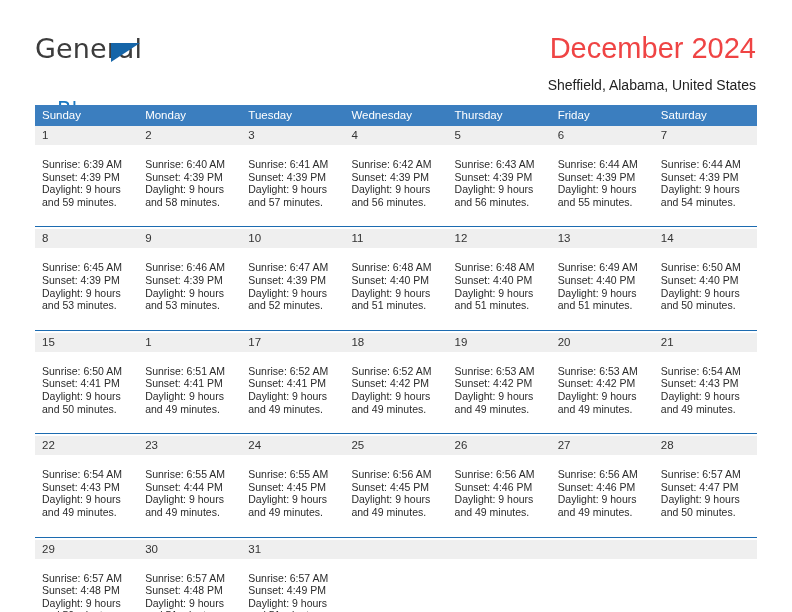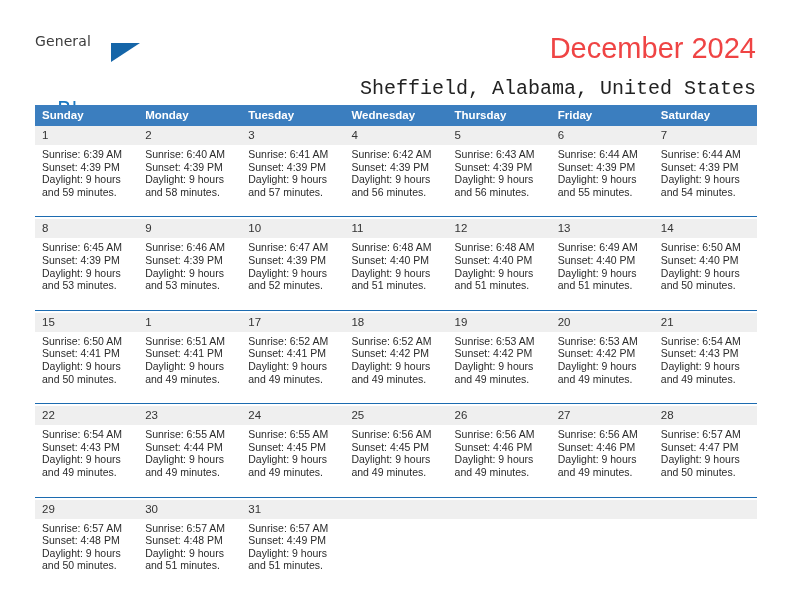--- a/index.html
+++ b/index.html
@@ -33,21 +33,21 @@
     position: absolute;
     left: 35px;
     top: 33px;
     width: 200px;
     height: 52px;
   }
   .logo-general {
     position: absolute;
     left: 0;
     top: 0;
-    font-size: 14px;
+    font-size: 27px;
     letter-spacing: 0.1px;
     color: #3c3c3c;
     font-family: "DejaVu Sans", sans-serif;
   }
   .logo-blue {
     position: absolute;
     left: 22px;
     top: 21px;
     font-size: 21px;
     letter-spacing: 0.1px;
@@ -71,43 +71,42 @@
     top: 32px;
     font-size: 29px;
     color: #ef4444;
     white-space: nowrap;
     text-align: right;
   }
   .subtitle {
     position: absolute;
     right: 36px;
     top: 77px;
-    font-size: 20px;
+    font-size: 14px;
     color: #222222;
     white-space: nowrap;
     text-align: right;
-    font-family: Liberation Mono, monospace;
   }
 
   
   .calendar {
     position: absolute;
     left: 35px;
     top: 105px;
     width: 722px;
     border-collapse: collapse;
     table-layout: fixed;
   }
   .calendar col { width: 103.143px; }
 
   thead th {
     background: #3b7ebf;
     color: #ffffff;
     font-size: 11.5px;
-    font-weight: bold;
+    font-weight: normal;
     text-align: left;
     padding: 4px 0 4px 7px;
     height: 13px;
     line-height: 13px;
   }
 
   tbody tr.week-sep td {
     height: 2px;
     padding: 0;
     border-top: 1.6px solid #1c6bb0;
@@ -123,21 +122,21 @@
     font-size: 11.5px;
     color: #333333;
     padding: 3px 0 3px 7px;
     height: 13px;
     line-height: 13px;
   }
   .daynum.empty {
     color: transparent;
   }
   .info {
-    padding: 3px 6px 0 7px;
+    padding: 13px 6px 0 7px;
     font-size: 10.5px;
     line-height: 12.6px;
     color: #2b2b2b;
   }
   .info div { white-space: nowrap; }
   td.spacer {
     height: 18px;
     padding: 0;
     background: #ffffff;
   }

